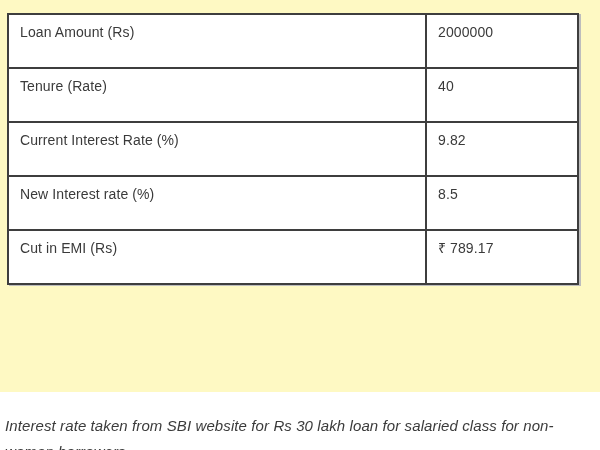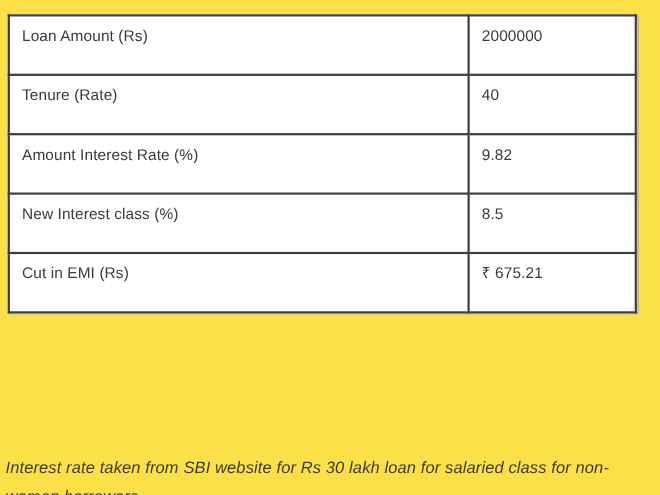--- a/index.html
+++ b/index.html
@@ -7,22 +7,22 @@
     padding: 0;
     background: #ffffff;
     width: 600px;
     height: 450px;
     font-family: "Liberation Sans", sans-serif;
     overflow: hidden;
   }
   .page {
     position: relative;
     width: 600px;
-    height: 450px;
-    background: #fde047;
+    height: 392px;
+    background: #fef9c3;
   }
   table.loan-table {
     position: absolute;
     left: 7px;
     top: 13px;
     width: 570px;
     border-collapse: collapse;
     table-layout: fixed;
     background: #ffffff;
     box-shadow: 2px 1px 0 0 #bdbdbd;
@@ -68,33 +68,33 @@
     <td>Loan Amount (Rs)</td>
     <td>2000000</td>
   </tr>
 
   <tr>
     <td>Tenure (Rate)</td>
     <td>40</td>
   </tr>
 
   <tr>
-    <td>Amount Interest Rate (%)</td>
+    <td>Current Interest Rate (%)</td>
     <td>9.82</td>
   </tr>
 
 
   <tr>
-    <td>New Interest class (%)</td>
+    <td>New Interest rate (%)</td>
     <td>8.5</td>
   </tr>
 
 
   <tr>
     <td>Cut in EMI (Rs)</td>
-    <td>₹ 675.21</td>
+    <td>₹ 789.17</td>
   </tr>
 </tbody>
   </table>
 
   <p class="caption">Interest rate taken from SBI website for Rs 30 lakh loan for salaried class for non-woman borrowers</p>
 
 </div>
 
 </body></html>

